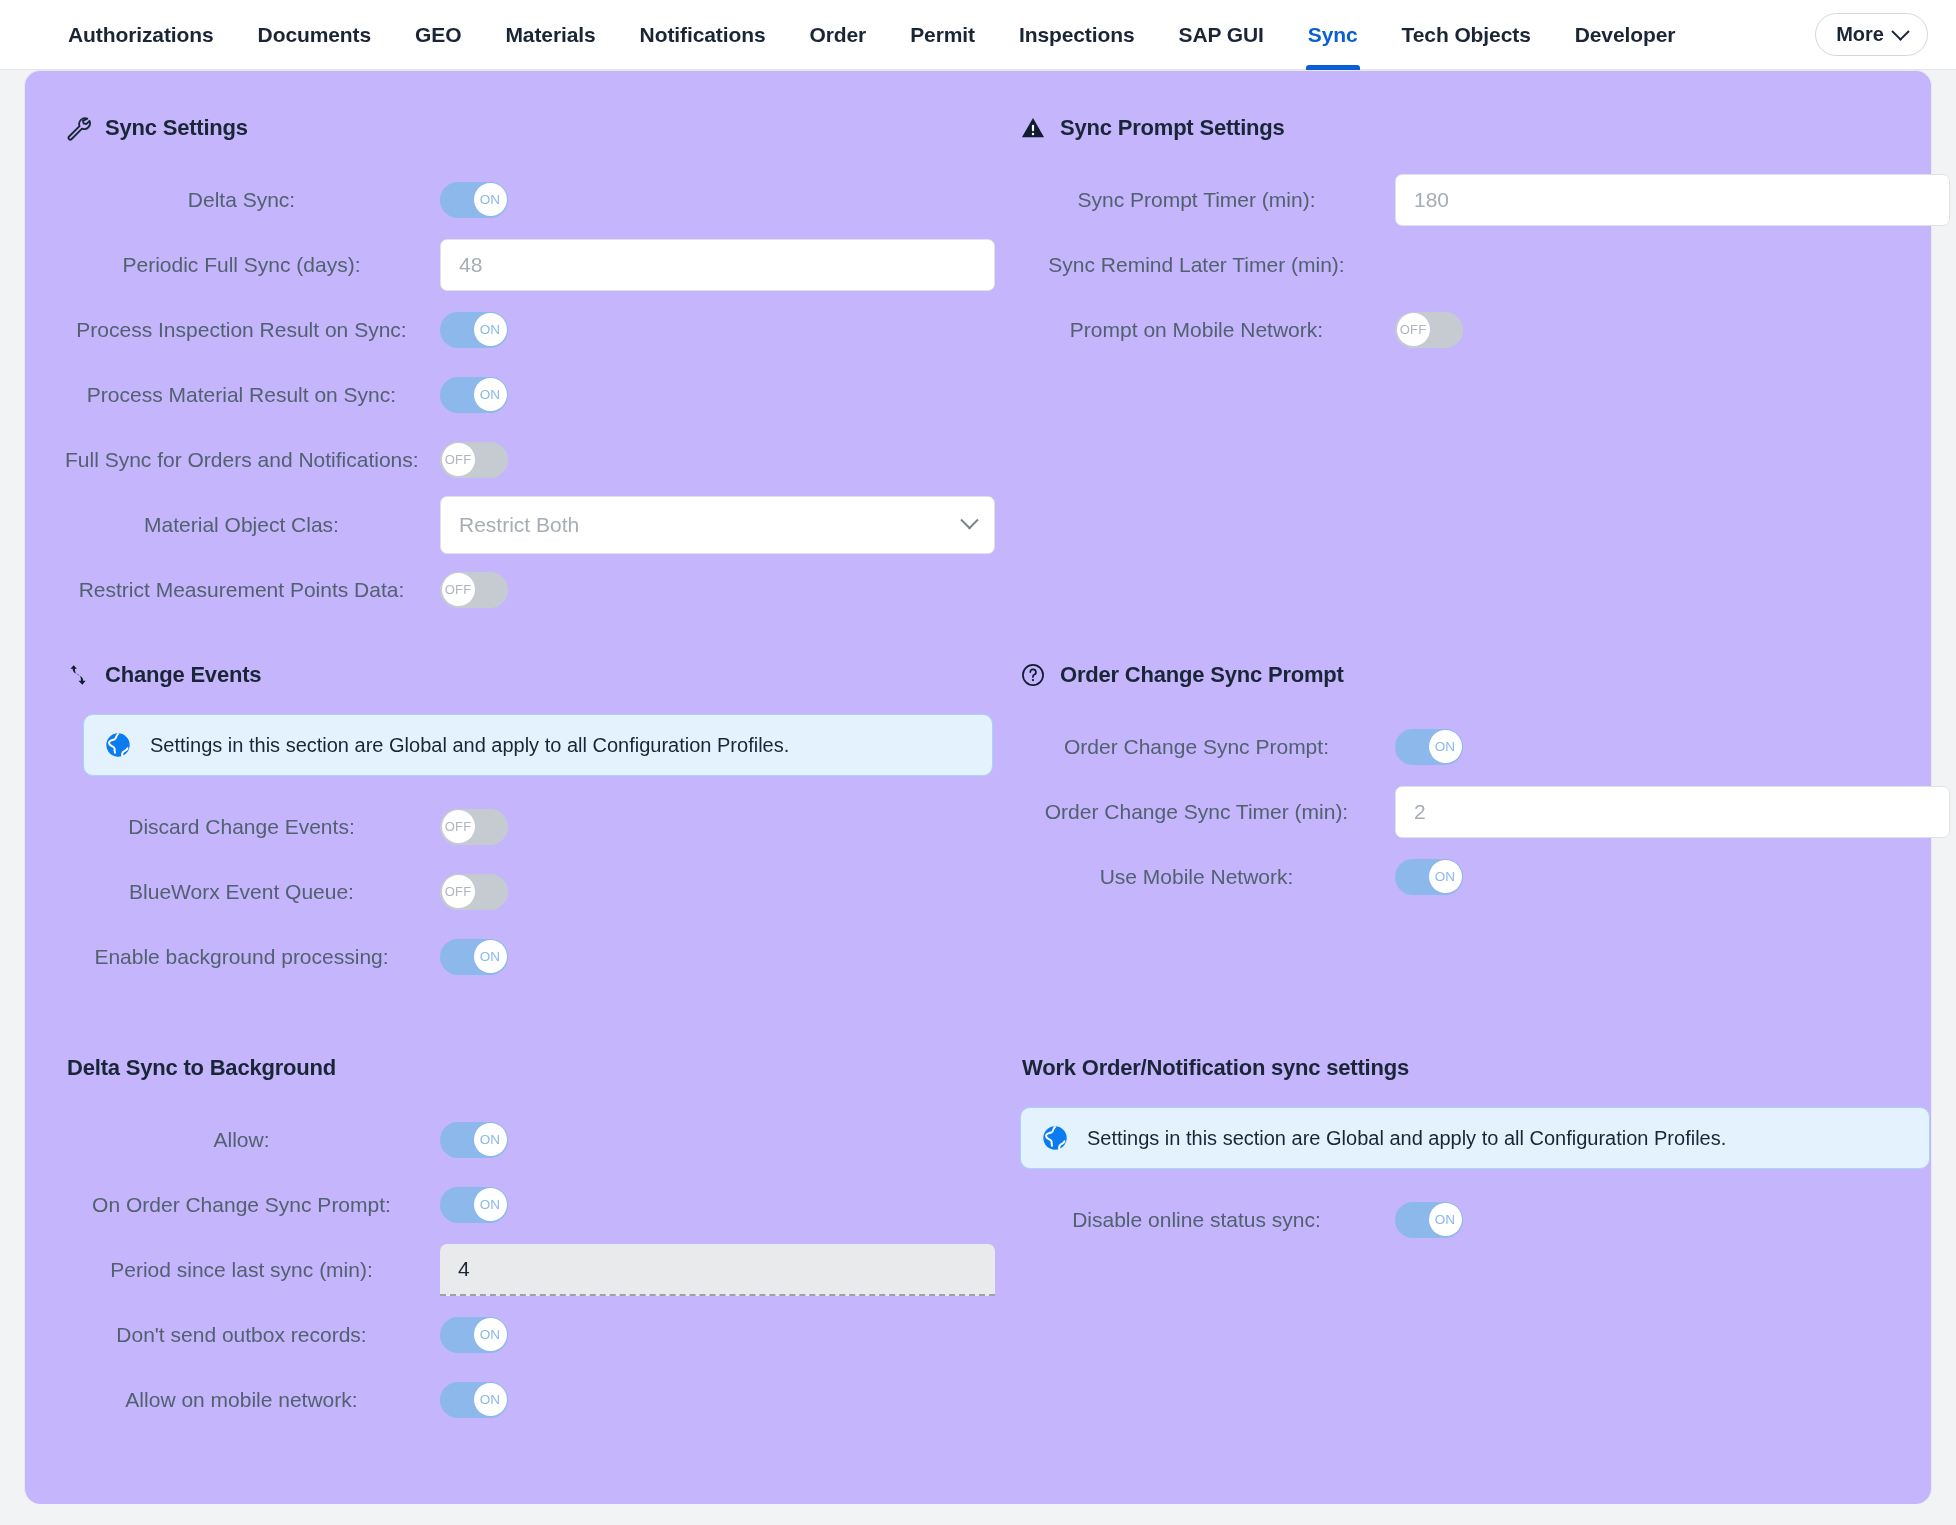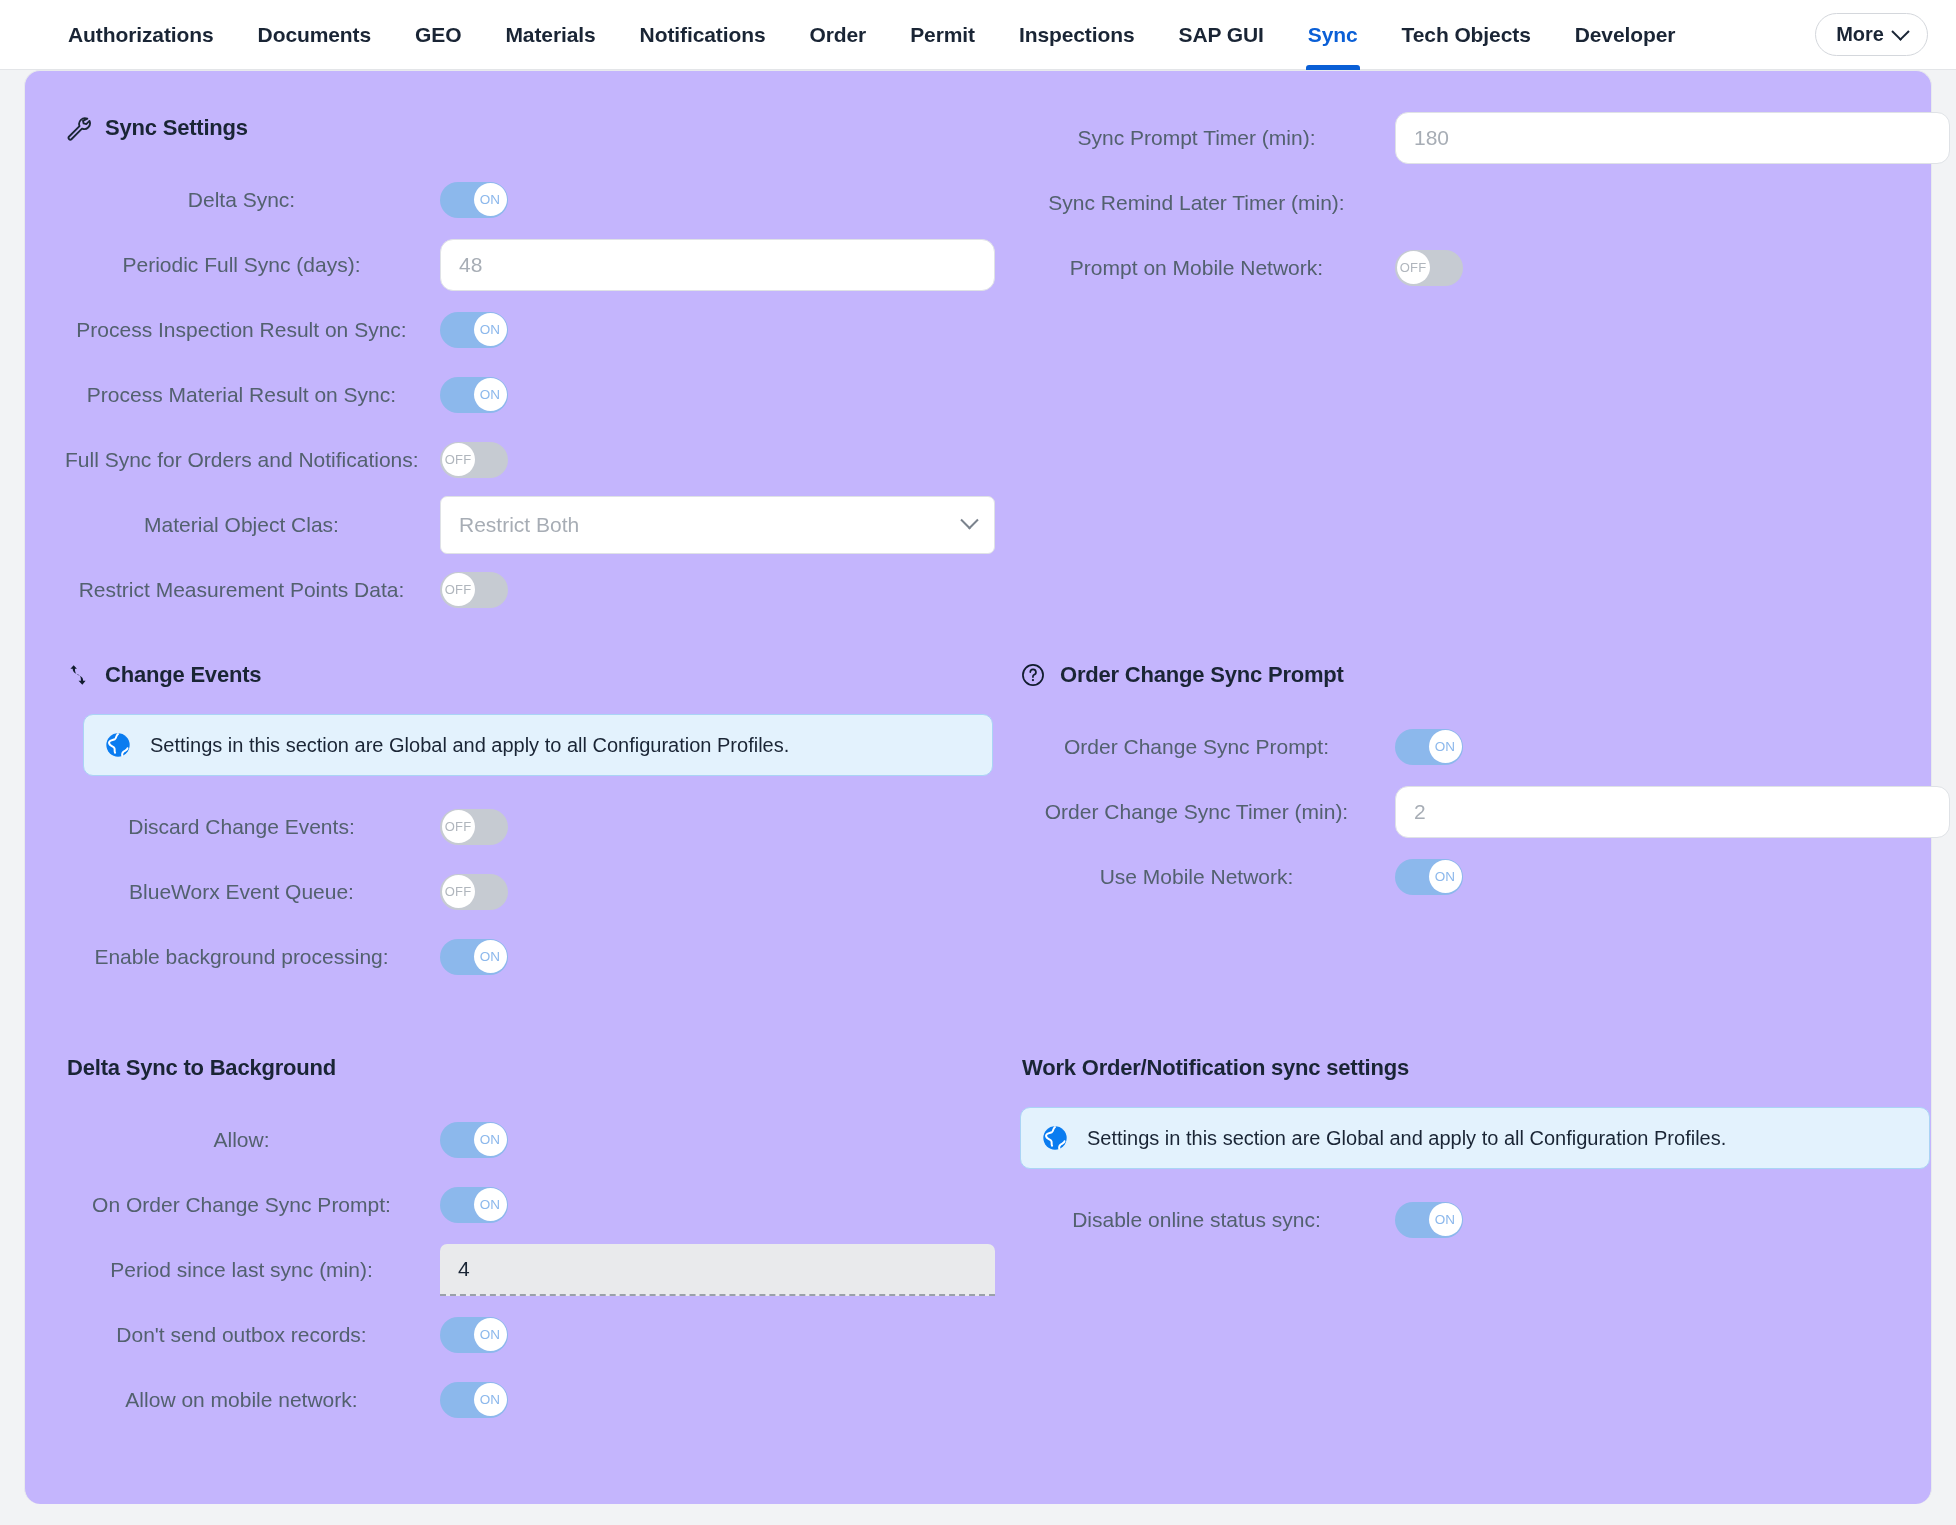--- a/index.html
+++ b/index.html
@@ -151,21 +151,21 @@
   .toggle.on  { background: #8cb8ec; }
   .toggle.on .knob { right: 1.5px; color: #8cb8ec; }
   .toggle.off { background: #c6cbd2; }
   .toggle.off .knob { left: 1.5px; color: #b0b6bd; font-size: 13px; }
 
   
   .field {
     width: 555px;
     height: 52px;
     border: 1px solid #dfe2e6;
-    border-radius: 13px;
+    border-radius: 7px;
     background: #fff;
     display: flex;
     align-items: center;
     padding: 0 18px;
     font-size: 21px;
     color: #a7adb5;
     cursor: text;
   }
   .field.wide { width: 555px; }
   .field.filled {
@@ -332,20 +332,28 @@
       <div class="lbl">Restrict Measurement Points Data:</div>
       <div class="ctl">
         <div class="toggle off">
           <span class="knob">OFF</span>
         </div>
       </div>
     </div>
   </div>
 
   <div class="section">
+    <div class="sec-head">
+      <svg class="ico" viewBox="0 0 24 24">
+        <path d="M12 2.8 22.2 20.6H1.8z" fill="#111c2e"></path>
+        <rect x="11" y="9" width="2" height="6" rx="1" fill="#fff"></rect>
+        <circle cx="12" cy="17.6" r="1.15" fill="#fff"></circle>
+      </svg>
+      <span>Sync Prompt Settings</span>
+    </div>
 
     <div class="row">
       <div class="lbl">Sync Prompt Timer (min):</div>
       <div class="ctl">
         <div class="field wide">180</div>
       </div>
     </div>
 
     <div class="row">
       <div class="lbl">Sync Remind Later Timer (min):</div>

